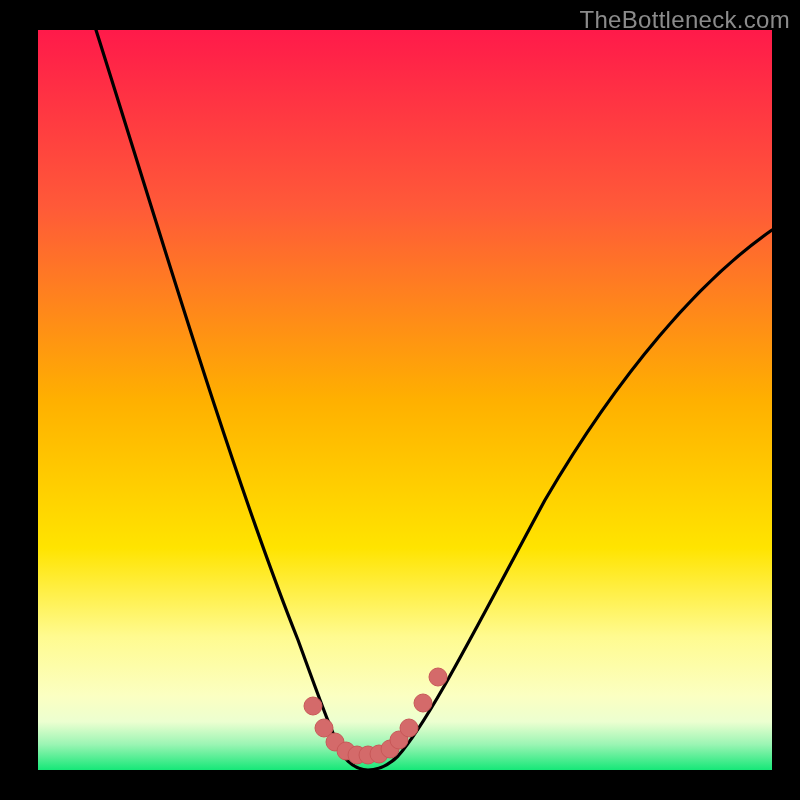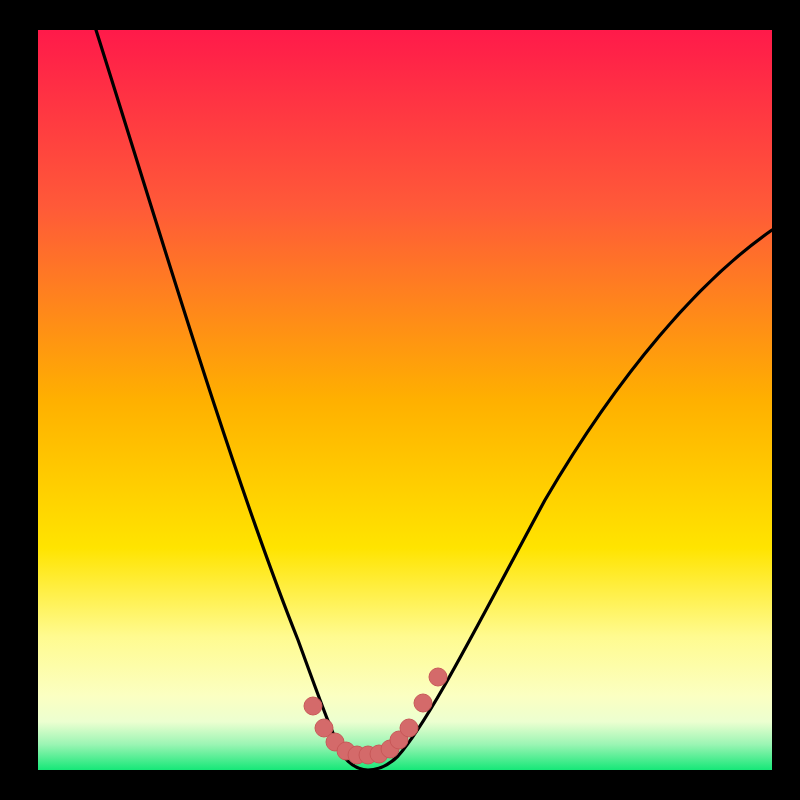--- a/index.html
+++ b/index.html
@@ -57,13 +57,14 @@
       <circle cx="368" cy="755" r="9"></circle>
       <circle cx="379" cy="754" r="9"></circle>
       <circle cx="390" cy="749" r="9"></circle>
       <circle cx="399" cy="740" r="9"></circle>
       <circle cx="409" cy="728" r="9"></circle>
       <circle cx="423" cy="703" r="9"></circle>
       <circle cx="438" cy="677" r="9"></circle>
     </g>
   </svg>
 
+  <div class="watermark">TheBottleneck.com</div>
 </div>
 
 </body></html>

